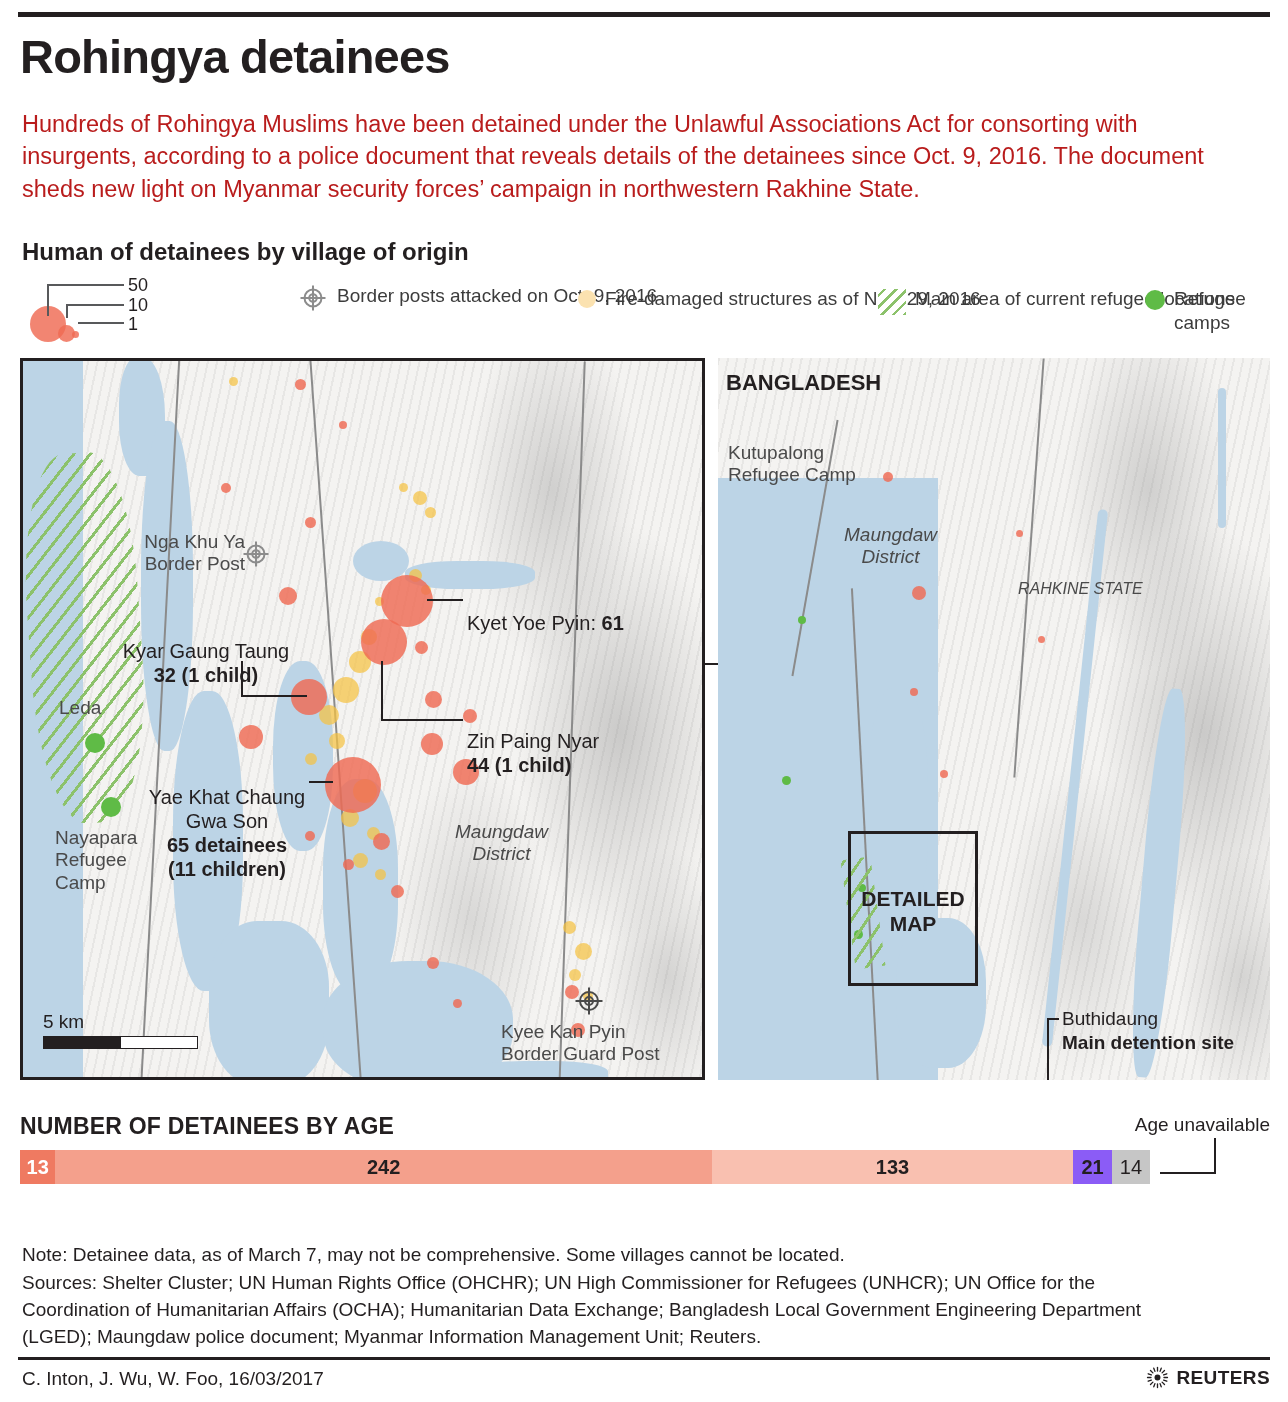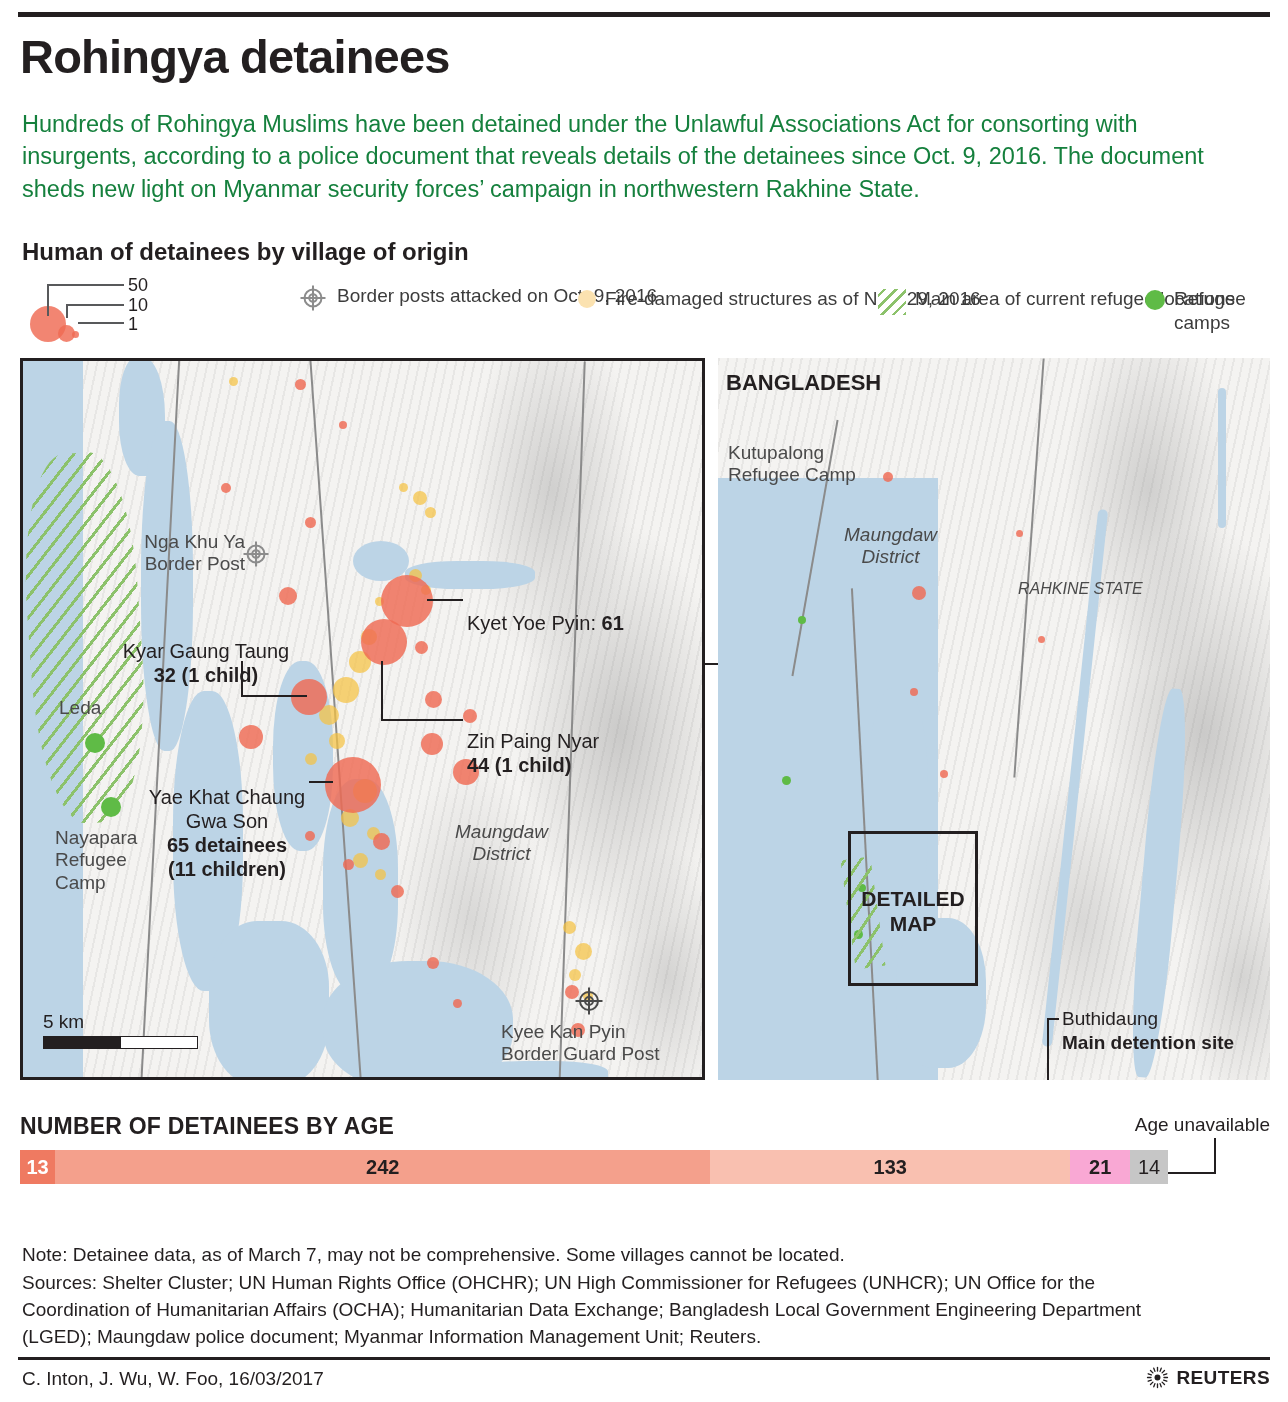--- a/index.html
+++ b/index.html
@@ -18,21 +18,21 @@
     width: 1252px; height: 5px; background: #231f20;
   }
   .title {
     position: absolute; left: 20px; top: 32px;
     font-size: 47px; font-weight: bold; letter-spacing: -0.8px;
     line-height: 1.05;
   }
   .subtitle {
     position: absolute; left: 22px; top: 108px; width: 1230px;
     font-size: 23.5px; line-height: 1.38; font-weight: 400;
-    color: #15803d;
+    color: #b91c1c;
   }
 
   
   .legend-title {
     position: absolute; left: 22px; top: 238px;
     font-size: 24px; font-weight: bold;
   }
   .size-key { position: absolute; left: 28px; top: 276px; width: 140px; height: 68px; }
   .size-key .c {
     position: absolute; border-radius: 50%;
@@ -426,21 +426,21 @@
   <div class="agebar" id="agebar">
       <div class="seg" style="width: 35.2813px; background: rgb(239, 122, 97);">
         <span style="color: rgb(255, 255, 255);">13</span>
       </div>
       <div class="seg" style="width: 656.775px; background: rgb(244, 160, 140);">
         <span>242</span>
       </div>
       <div class="seg" style="width: 360.955px; background: rgb(249, 192, 176);">
         <span>133</span>
       </div>
-      <div class="seg" style="width: 60px; background: #f9a8d4;">
+      <div class="seg" style="width: 39px; background: #8b5cf6;">
         <span>21</span>
       </div>
       <div class="seg" style="width: 37.9953px; background: rgb(198, 198, 198);">
         <span style="font-weight: 400;">14</span>
       </div>
     </div>
 
   <div class="note">Note: Detainee data, as of March 7, may not be comprehensive. Some villages cannot be located.</div>
   <div class="sources">Sources: Shelter Cluster; UN Human Rights Office (OHCHR); UN High Commissioner for Refugees (UNHCR); UN Office for the Coordination of Humanitarian Affairs (OCHA); Humanitarian Data Exchange; Bangladesh Local Government Engineering Department (LGED); Maungdaw police document; Myanmar Information Management Unit; Reuters.</div>
   <div class="bot-rule"></div>

